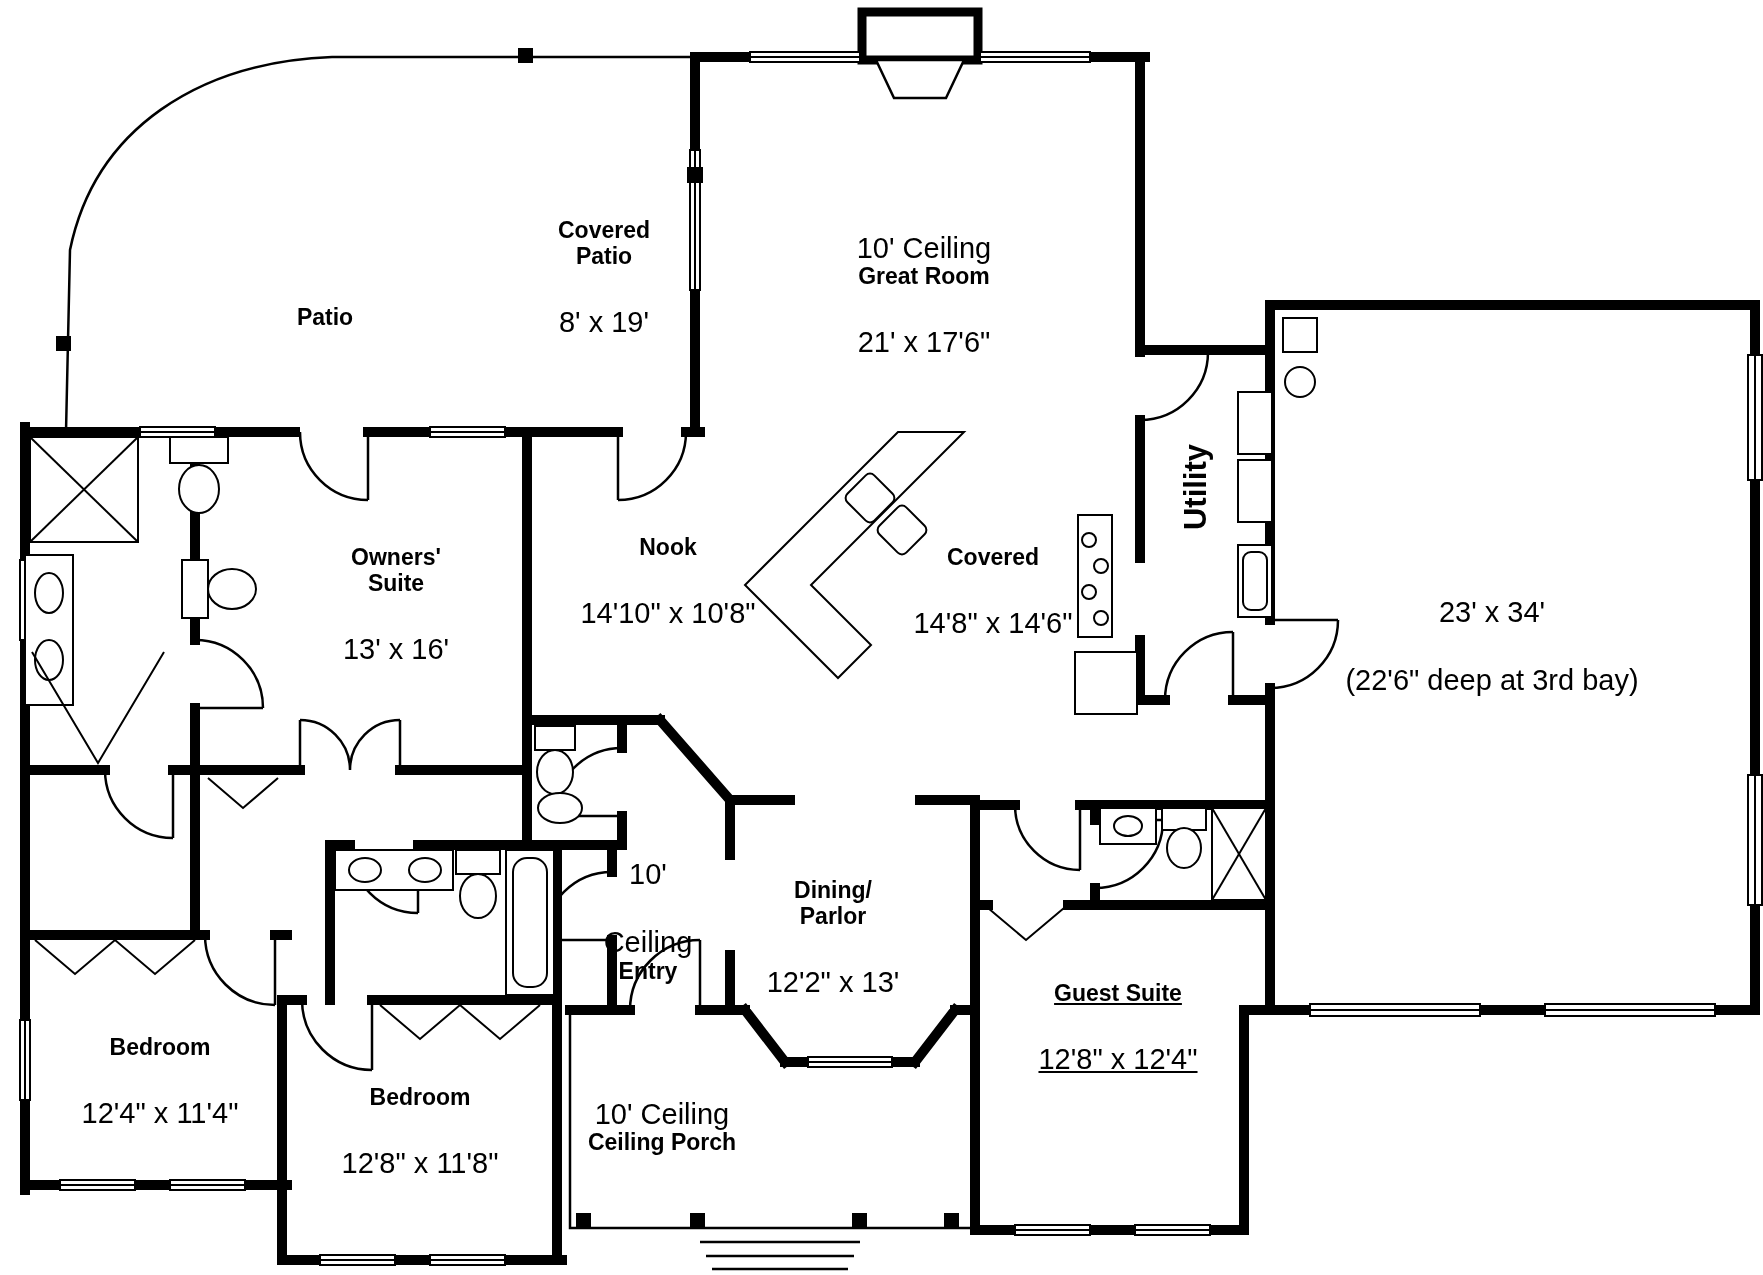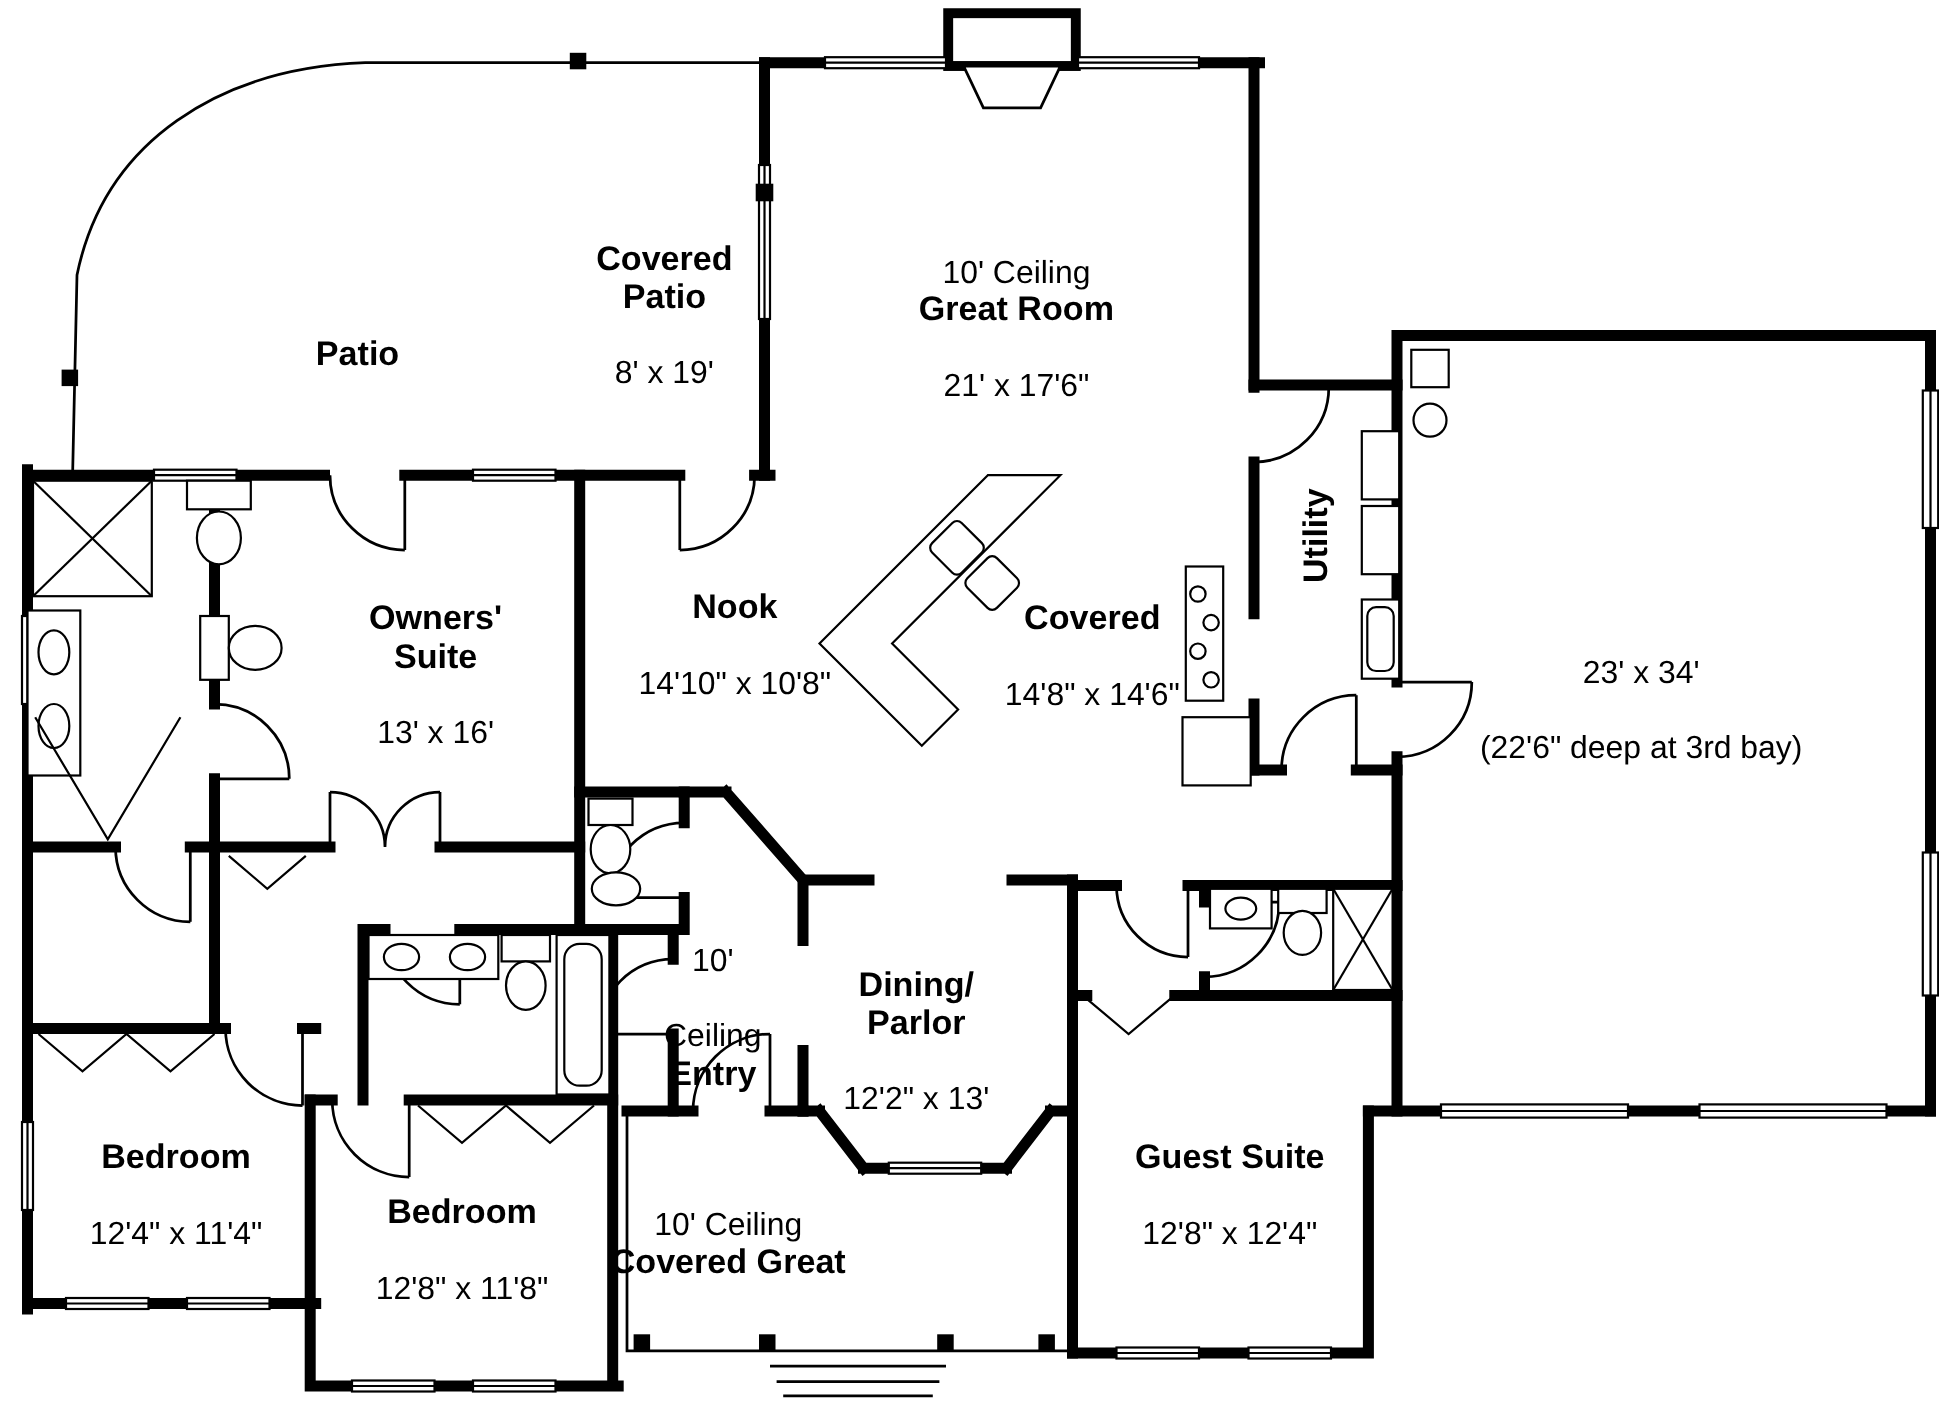--- a/index.html
+++ b/index.html
@@ -1,20 +1,20 @@
 <!DOCTYPE html>
 <html><head>
 <meta charset="utf-8">
 <style>
   html,body{margin:0;padding:0;background:#fff;}
   .plan{position:relative;width:1763px;height:1275px;background:#ffffff;overflow:hidden;
         font-family:"Liberation Sans",sans-serif;color:#000;}
   .plan svg{position:absolute;left:0;top:0;}
   .lbl{position:absolute;transform:translateX(-50%);text-align:center;line-height:1.12;white-space:nowrap;}
-  .b{font-weight:bold;font-size:31px;}
+  .b{font-weight:bold;font-size:23px;}
   .r{font-size:29px;margin-top:36px;}
   .utility-lbl{position:absolute;transform:translate(-50%,-50%) rotate(-90deg);
                font-weight:bold;font-size:31px;white-space:nowrap;}
   .copyright{position:absolute;font-size:29px;white-space:nowrap;}
 </style>
 </head>
 <body>
 
 <div class="plan">
 
@@ -387,34 +387,34 @@
     <div class="r">Ceiling</div>
     <div class="b">Entry</div>
   </div>
 
   <div class="lbl" style="left:833px;top:878px;">
     <div class="b">Dining/</div>
     <div class="b">Parlor</div>
     <div class="r">12'2" x 13'</div>
   </div>
 
-  <div class="lbl" style="left:1118px;top:1035px;">
+  <div class="lbl" style="left:1118px;top:981px;text-decoration:underline;">
     <div class="b">Guest Suite</div>
     <div class="r">12'8" x 12'4"</div>
   </div>
 
   <div class="lbl" style="left:160px;top:1035px;">
     <div class="b">Bedroom</div>
     <div class="r">12'4" x 11'4"</div>
   </div>
 
   <div class="lbl" style="left:420px;top:1085px;">
     <div class="b">Bedroom</div>
     <div class="r">12'8" x 11'8"</div>
   </div>
 
   <div class="lbl" style="left:662px;top:1062px;">
     <div class="r">10' Ceiling</div>
-    <div class="b">Covered Great</div>
+    <div class="b">Ceiling Porch</div>
   </div>
 
 
 </div>
 
 </body></html>

